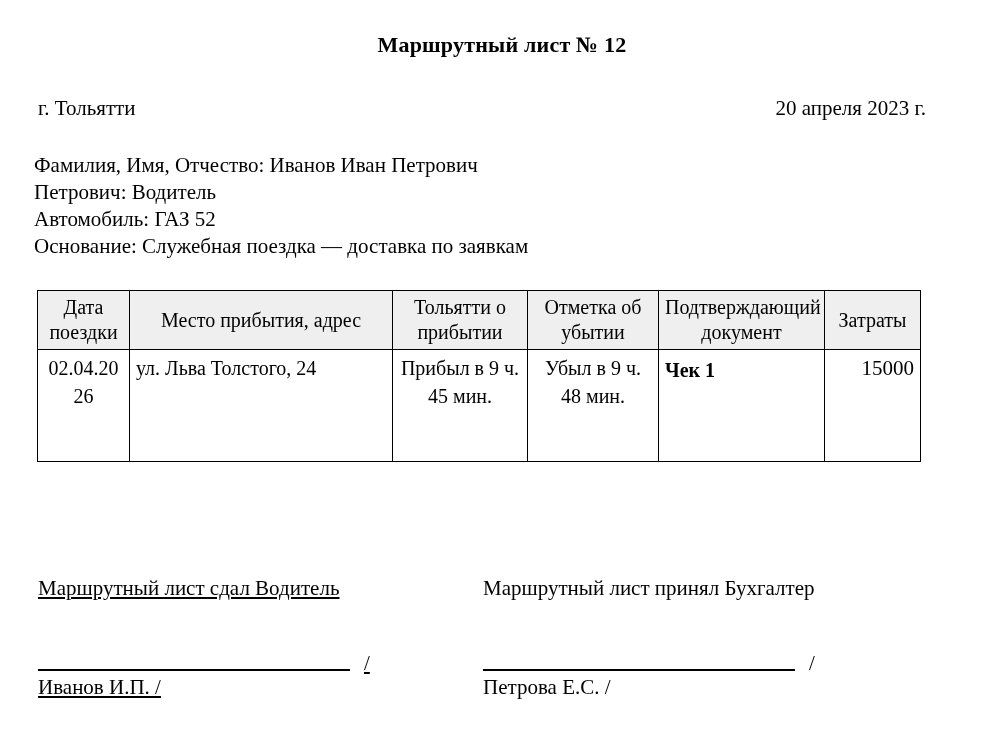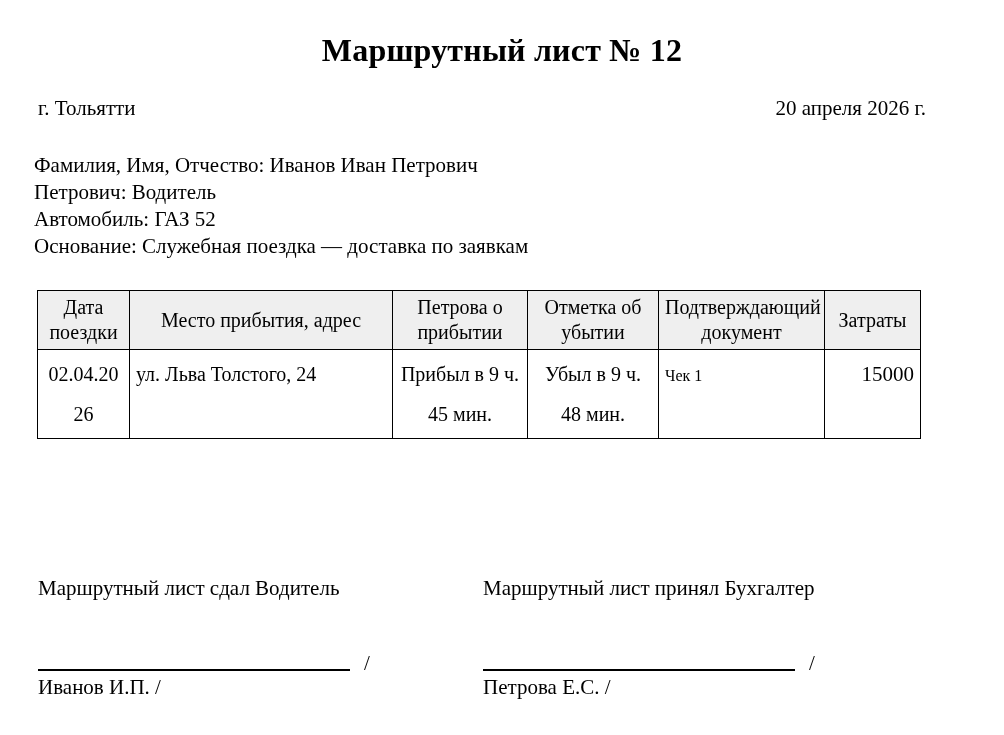--- a/index.html
+++ b/index.html
@@ -23,21 +23,21 @@
     box-sizing: border-box;
   }
 
   
   .doc-title {
     position: absolute;
     top: 32px;
     left: 0;
     width: 1004px;
     text-align: center;
-    font-size: 32px;
+    font-size: 22px;
     font-weight: bold;
     letter-spacing: 0.2px;
   }
 
   
   .meta-row {
     position: absolute;
     top: 96px;
     left: 38px;
     width: 888px;
@@ -79,58 +79,59 @@
   }
   .trip-table thead th {
     background: #efefef;
     font-weight: normal;
     text-align: center;
     vertical-align: middle;
     line-height: 25px;
     height: 58px;
   }
   .trip-table tbody td {
-    height: 82px;
-    line-height: 40px;
+    height: 112px;
+    line-height: 28px;
   }
   .col-date    { width: 92px;  text-align: center; }
   .col-place   { width: 263px; text-align: left; }
   .col-arrive  { width: 135px; text-align: center; }
   .col-depart  { width: 131px; text-align: center; }
   .col-doc     { width: 166px; text-align: left; }
   .col-cost    { width: 96px;  text-align: right; }
 
   thead .col-doc  { text-align: center; }
   thead .col-cost { text-align: center; }
 
   td.col-doc {
-    font-size: 16px;
+    font-size: 20px;
     line-height: 20px;
     padding-top: 6px;
+    font-weight: bold;
   }
   td.col-cost {
     font-size: 21px;
   }
   td.col-date {
     word-break: break-all;
   }
 
   
   .sign-row {
     position: absolute;
     top: 576px;
     left: 38px;
     width: 900px;
     font-size: 21px;
   }
   .sign-block {
     position: absolute;
     top: 0;
   }
-  .sign-left  { left: 0px;   width: 430px; }
+  .sign-left  { left: 0px;   width: 430px; text-decoration: underline; }
   .sign-right { left: 445px; width: 440px; }
 
   .sign-caption {
     white-space: nowrap;
     margin-bottom: 52px;
   }
   .sign-line-wrap {
     display: flex;
     align-items: flex-end;
   }
@@ -152,36 +153,36 @@
 </style>
 </head>
 <body>
 
 <div class="page">
 
   <div class="doc-title">Маршрутный лист № 12</div>
 
   <div class="meta-row">
     <span>г. Тольятти</span>
-    <span>20 апреля 2026 г.</span>
+    <span>20 апреля 2023 г.</span>
   </div>
 
   <div class="details">
     <div class="line">Фамилия, Имя, Отчество: Иванов Иван Петрович</div>
     <div class="line">Петрович: Водитель</div>
     <div class="line">Автомобиль: ГАЗ 52</div>
     <div class="line">Основание: Служебная поездка — доставка по заявкам</div>
   </div>
 
   <table class="trip-table">
     <thead>
       <tr>
         <th class="col-date">Дата поездки</th>
         <th class="col-place">Место прибытия, адрес</th>
-        <th class="col-arrive">Петрова о прибытии</th>
+        <th class="col-arrive">Тольятти о прибытии</th>
         <th class="col-depart">Отметка об убытии</th>
         <th class="col-doc">Подтверждающий документ</th>
         <th class="col-cost">Затраты</th>
       </tr>
     </thead>
     <tbody>
       <tr>
         <td class="col-date">02.04.2026</td>
         <td class="col-place">ул. Льва Толстого, 24</td>
         <td class="col-arrive">Прибыл в 9 ч. 45 мин.</td>

